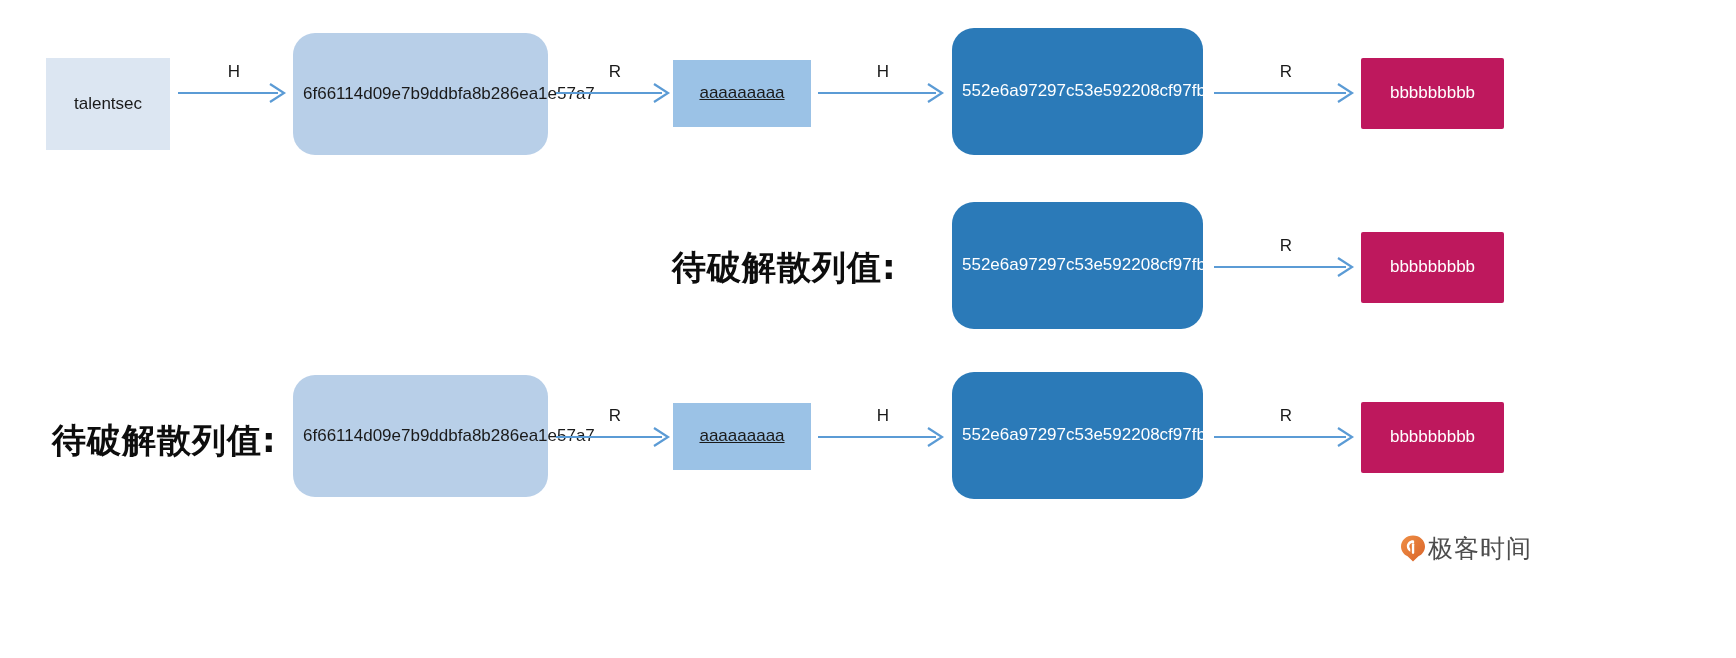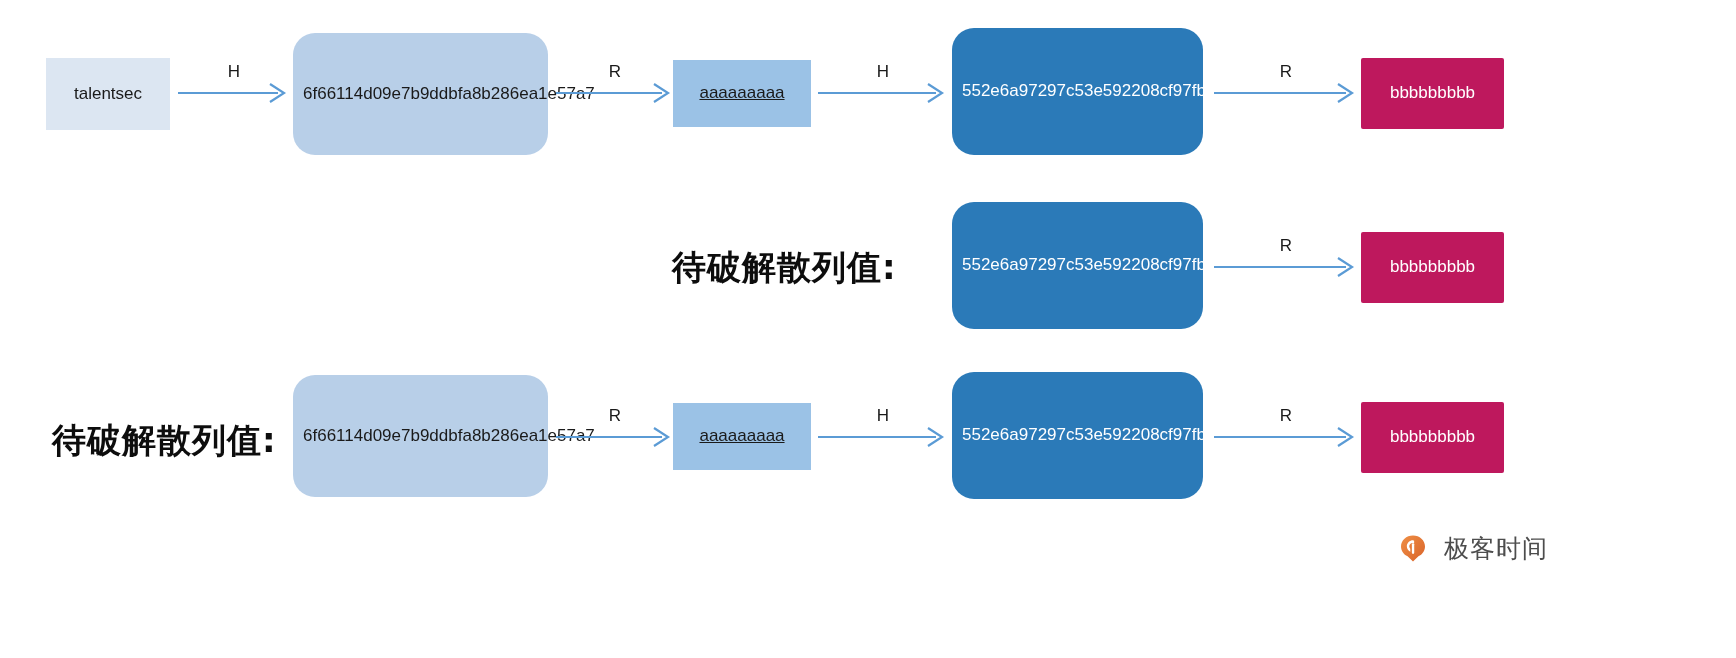--- a/index.html
+++ b/index.html
@@ -91,41 +91,41 @@
     white-space: nowrap;
     letter-spacing: 1px;
     font-weight: bold;
   }
 
   
   .watermark {
     position: absolute;
     display: flex;
     align-items: center;
-    gap: 16px;
+    gap: 0;
   }
   .watermark .wm-logo {
     width: 30px;
     height: 30px;
     display: block;
   }
   .watermark .wm-text {
     font-family: "DejaVu Sans", "Liberation Sans", sans-serif;
     font-size: 25px;
     color: #4d4d4d;
     letter-spacing: 1px;
     white-space: nowrap;
   }
 </style>
 </head>
 <body>
 
 <div class="canvas">
 
-  <div class="node node--plain-light" style="left:46px; top:58px; width:124px; height:72px;">
+  <div class="node node--plain-light" style="left:46px; top:58px; width:124px; height:92px;">
     <span>talentsec</span>
   </div>
 
   <div class="arrow" style="left:178px; top:76px; width:112px;">
     <svg width="112" height="34" viewBox="0 0 112 34">
       <line x1="0" y1="17" x2="100" y2="17" stroke="#5b9bd5" stroke-width="2.2"></line>
       <polyline points="92,8 106,17 92,26" fill="none" stroke="#5b9bd5" stroke-width="2.2"></polyline>
     </svg>
   </div>
   <div class="arrow-label" style="left:178px; top:62px; width:112px;">H</div>

